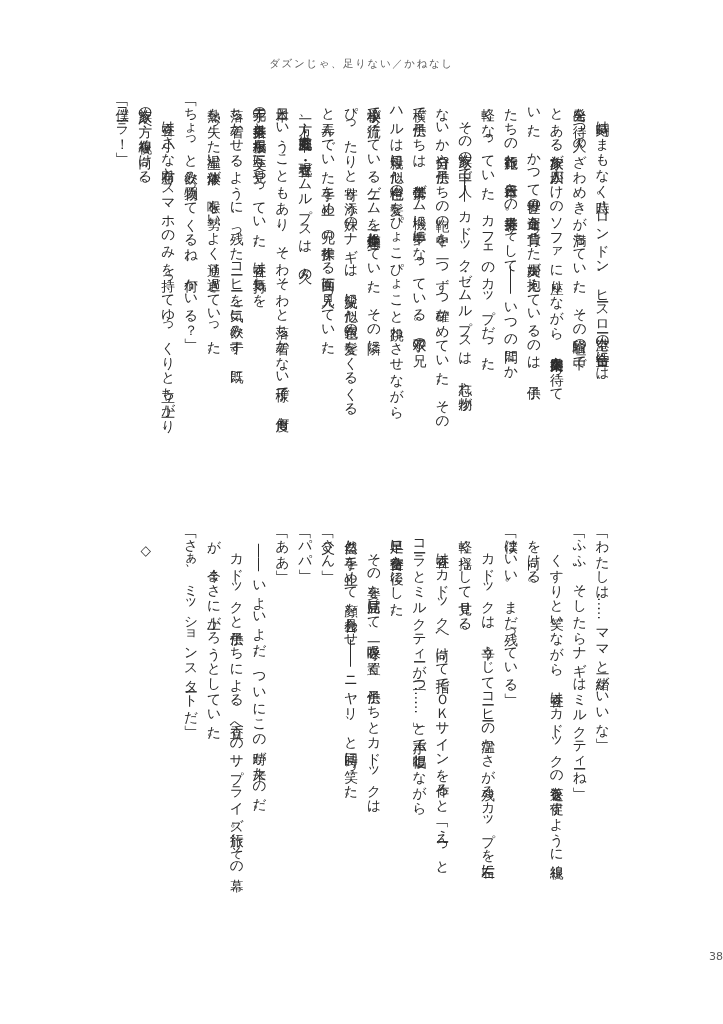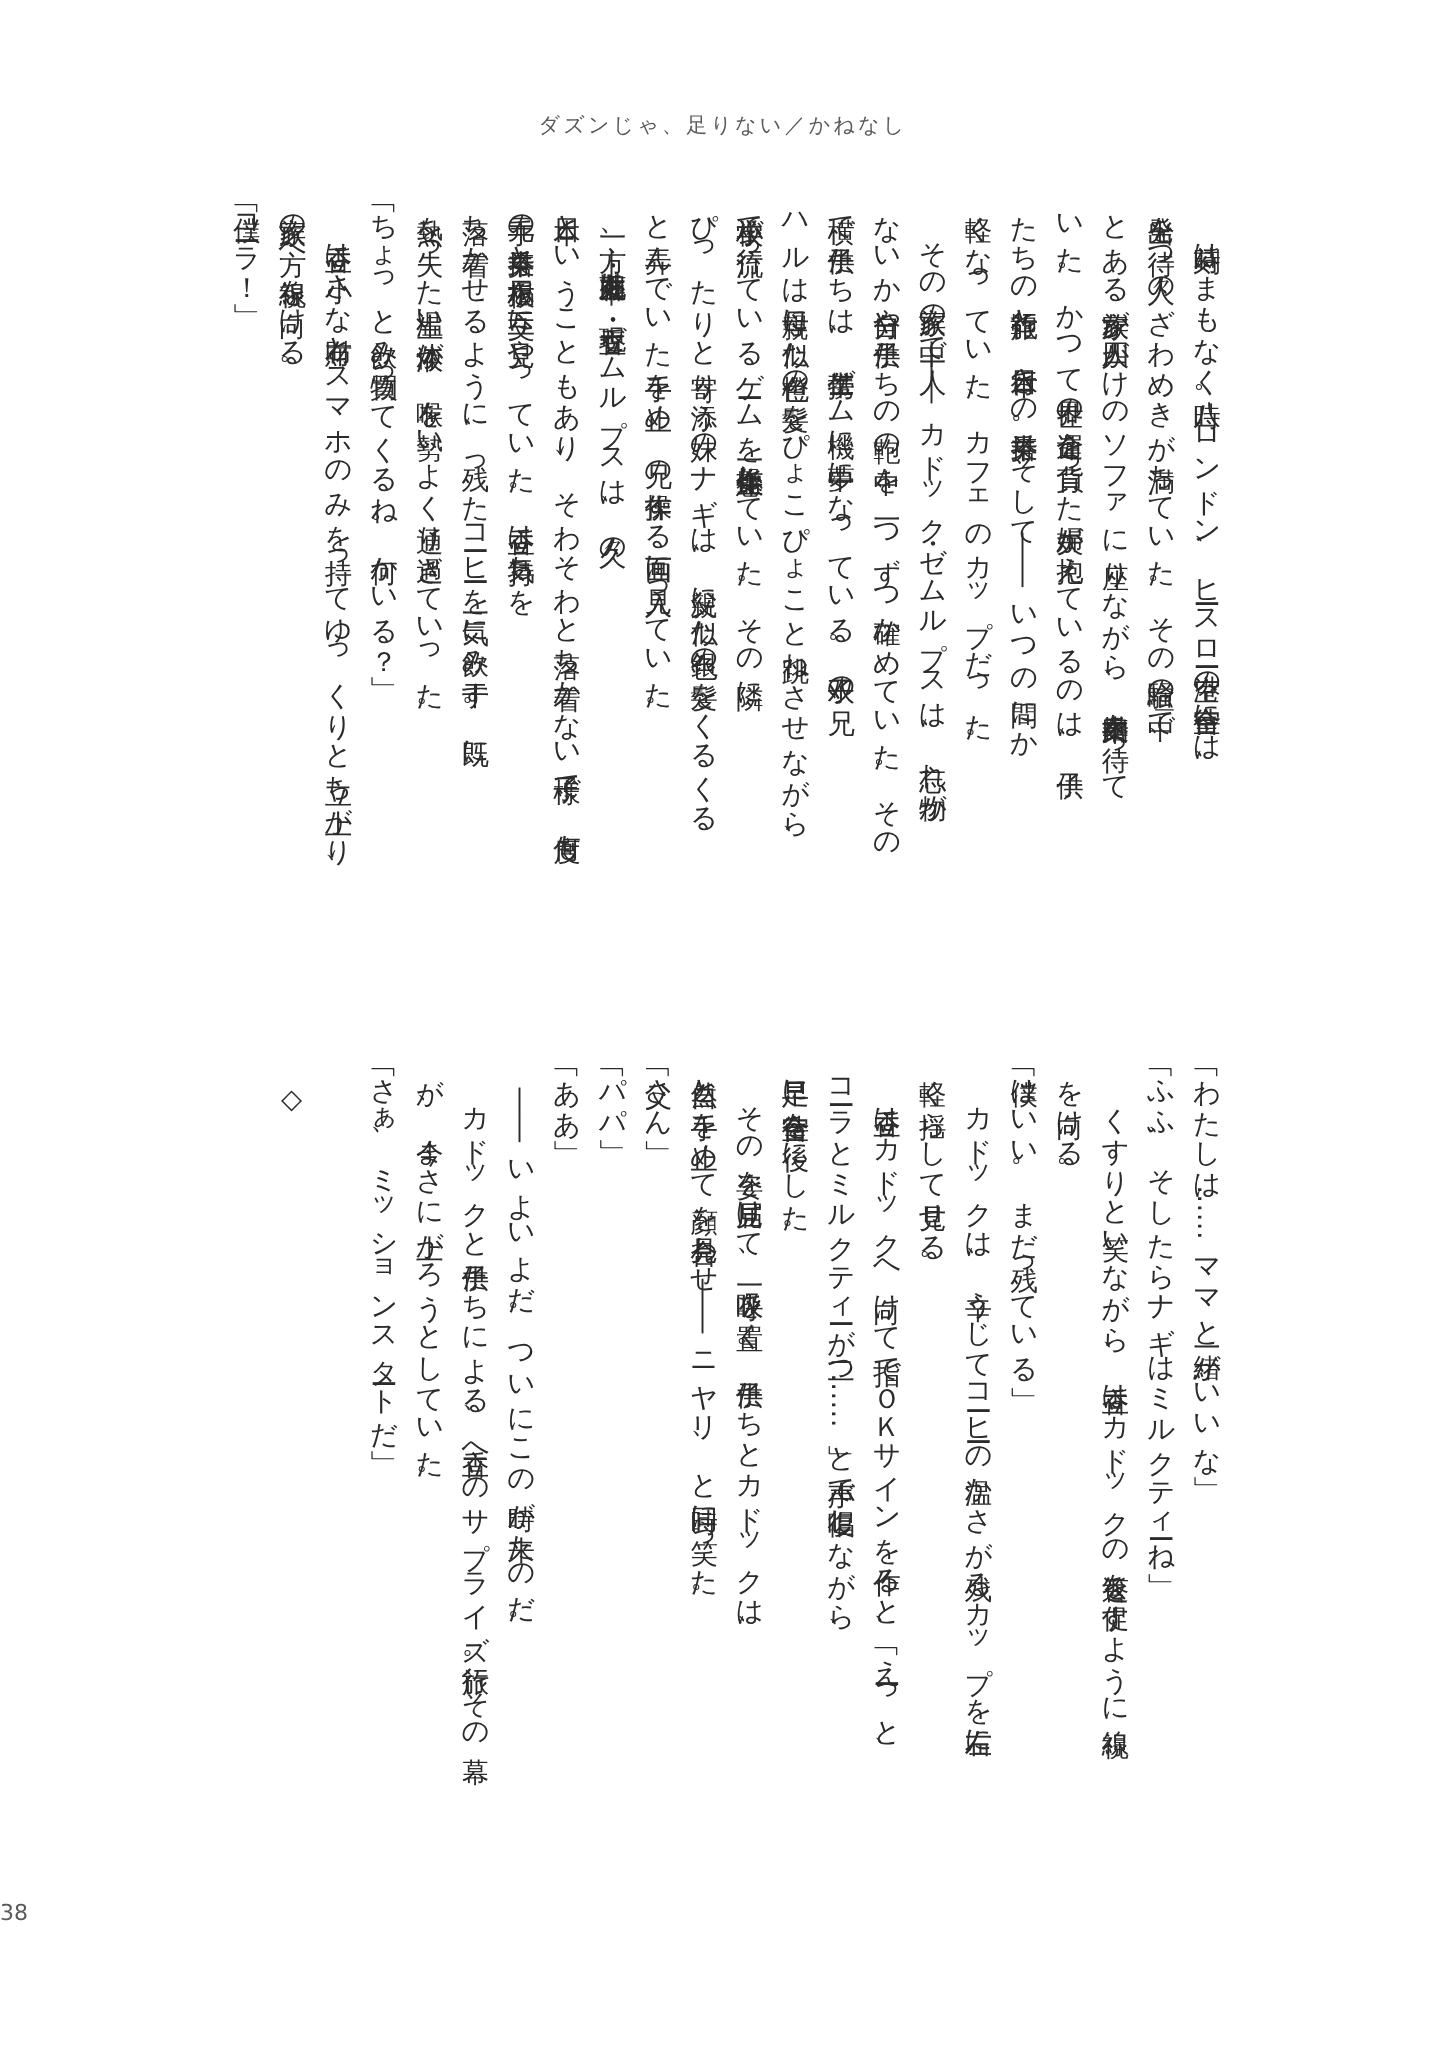--- a/index.html
+++ b/index.html
@@ -44,21 +44,21 @@
       letter-spacing: 0;
     }
     .line.break-mark {
       padding-top: 12px;
     }
     .page-number {
       position: absolute;
       top: 949px;
       left: 0;
       width: 723px;
-      text-align: left;
+      text-align: right;
       font-size: 11px;
       color: #5a5a5a;
       line-height: 16px;
     }
   </style>
 </head>
 <body>
 
 <div class="running-header">ダズンじゃ、足りない／かねなし</div>
 

